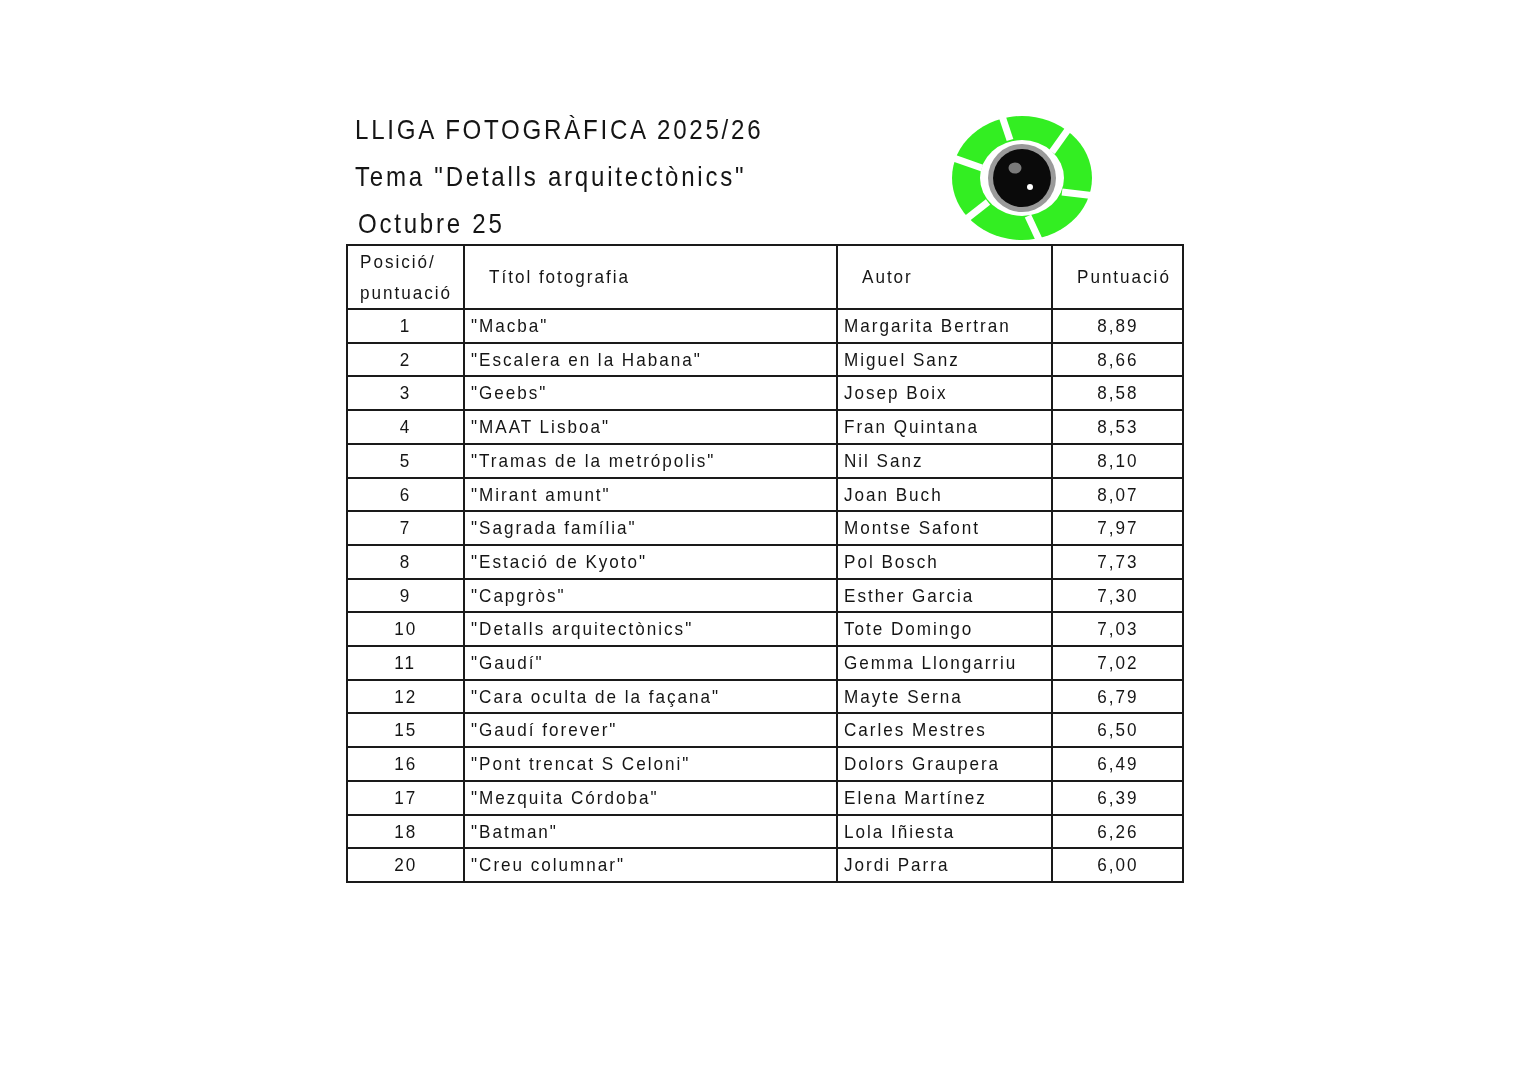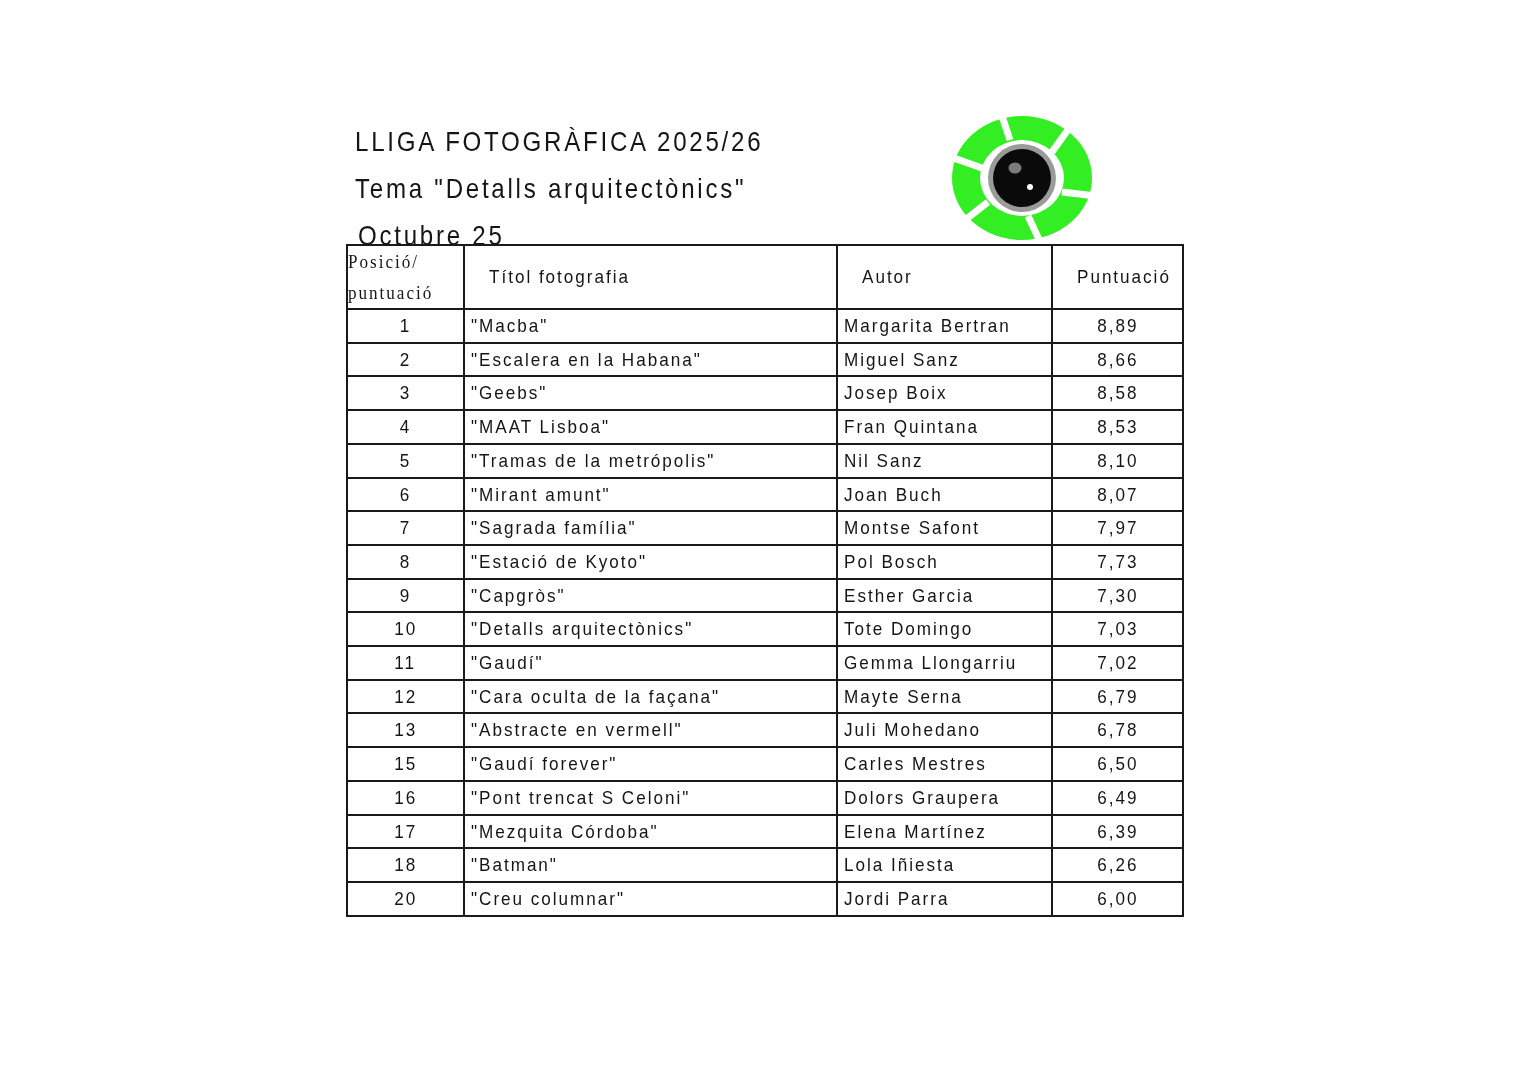--- a/index.html
+++ b/index.html
@@ -13,21 +13,20 @@
       position: relative;
       overflow: hidden;
       font-family: "Liberation Sans", sans-serif;
       color: #111111;
     }
     .title-block {
       position: absolute;
       left: 355px;
       top: 106px;
       width: 560px;
-      margin-top: 12px;
     }
     .title-line {
       font-family: "Liberation Sans", sans-serif;
       font-size: 28px;
       letter-spacing: 3.2px;
       line-height: 47px;
       white-space: nowrap;
       transform: scaleX(0.86);
       transform-origin: left center;
       color: #151515;
@@ -60,23 +59,22 @@
       color: #151515;
     }
     table.results th {
       height: 52px;
       text-align: left;
       vertical-align: middle;
       padding-left: 24px;
     }
     table.results th.pos {
       line-height: 31px;
-      padding-left: 0;
+      padding-left: 12px;
       font-size: 19px;
-      font-family: Liberation Serif, serif;
     }
     table.results td {
       height: 31.7px;
       line-height: 31.7px;
       padding-left: 6px;
     }
     td.c-pos { text-align: center; padding-left: 0 !important; }
     td.c-score { text-align: center; padding-left: 0 !important; margin-top: 47px; }
     .cell-text {
       display: inline-block;
@@ -208,26 +206,20 @@
         <td class="c-author"><span class="cell-text">Gemma Llongarriu</span></td>
         <td class="c-score"><span class="cell-text">7,02</span></td>
       </tr>
       <tr>
         <td class="c-pos"><span class="cell-text">12</span></td>
         <td class="c-title"><span class="cell-text">"Cara oculta de la façana"</span></td>
         <td class="c-author"><span class="cell-text">Mayte Serna</span></td>
         <td class="c-score"><span class="cell-text">6,79</span></td>
       </tr>
       <tr>
-        <td class="c-pos"><span class="cell-text">13</span></td>
-        <td class="c-title"><span class="cell-text">"Abstracte en vermell"</span></td>
-        <td class="c-author"><span class="cell-text">Juli Mohedano</span></td>
-        <td class="c-score"><span class="cell-text">6,78</span></td>
-      </tr>
-      <tr>
         <td class="c-pos"><span class="cell-text">15</span></td>
         <td class="c-title"><span class="cell-text">"Gaudí forever"</span></td>
         <td class="c-author"><span class="cell-text">Carles Mestres</span></td>
         <td class="c-score"><span class="cell-text">6,50</span></td>
       </tr>
       <tr>
         <td class="c-pos"><span class="cell-text">16</span></td>
         <td class="c-title"><span class="cell-text">"Pont trencat S Celoni"</span></td>
         <td class="c-author"><span class="cell-text">Dolors Graupera</span></td>
         <td class="c-score"><span class="cell-text">6,49</span></td>

